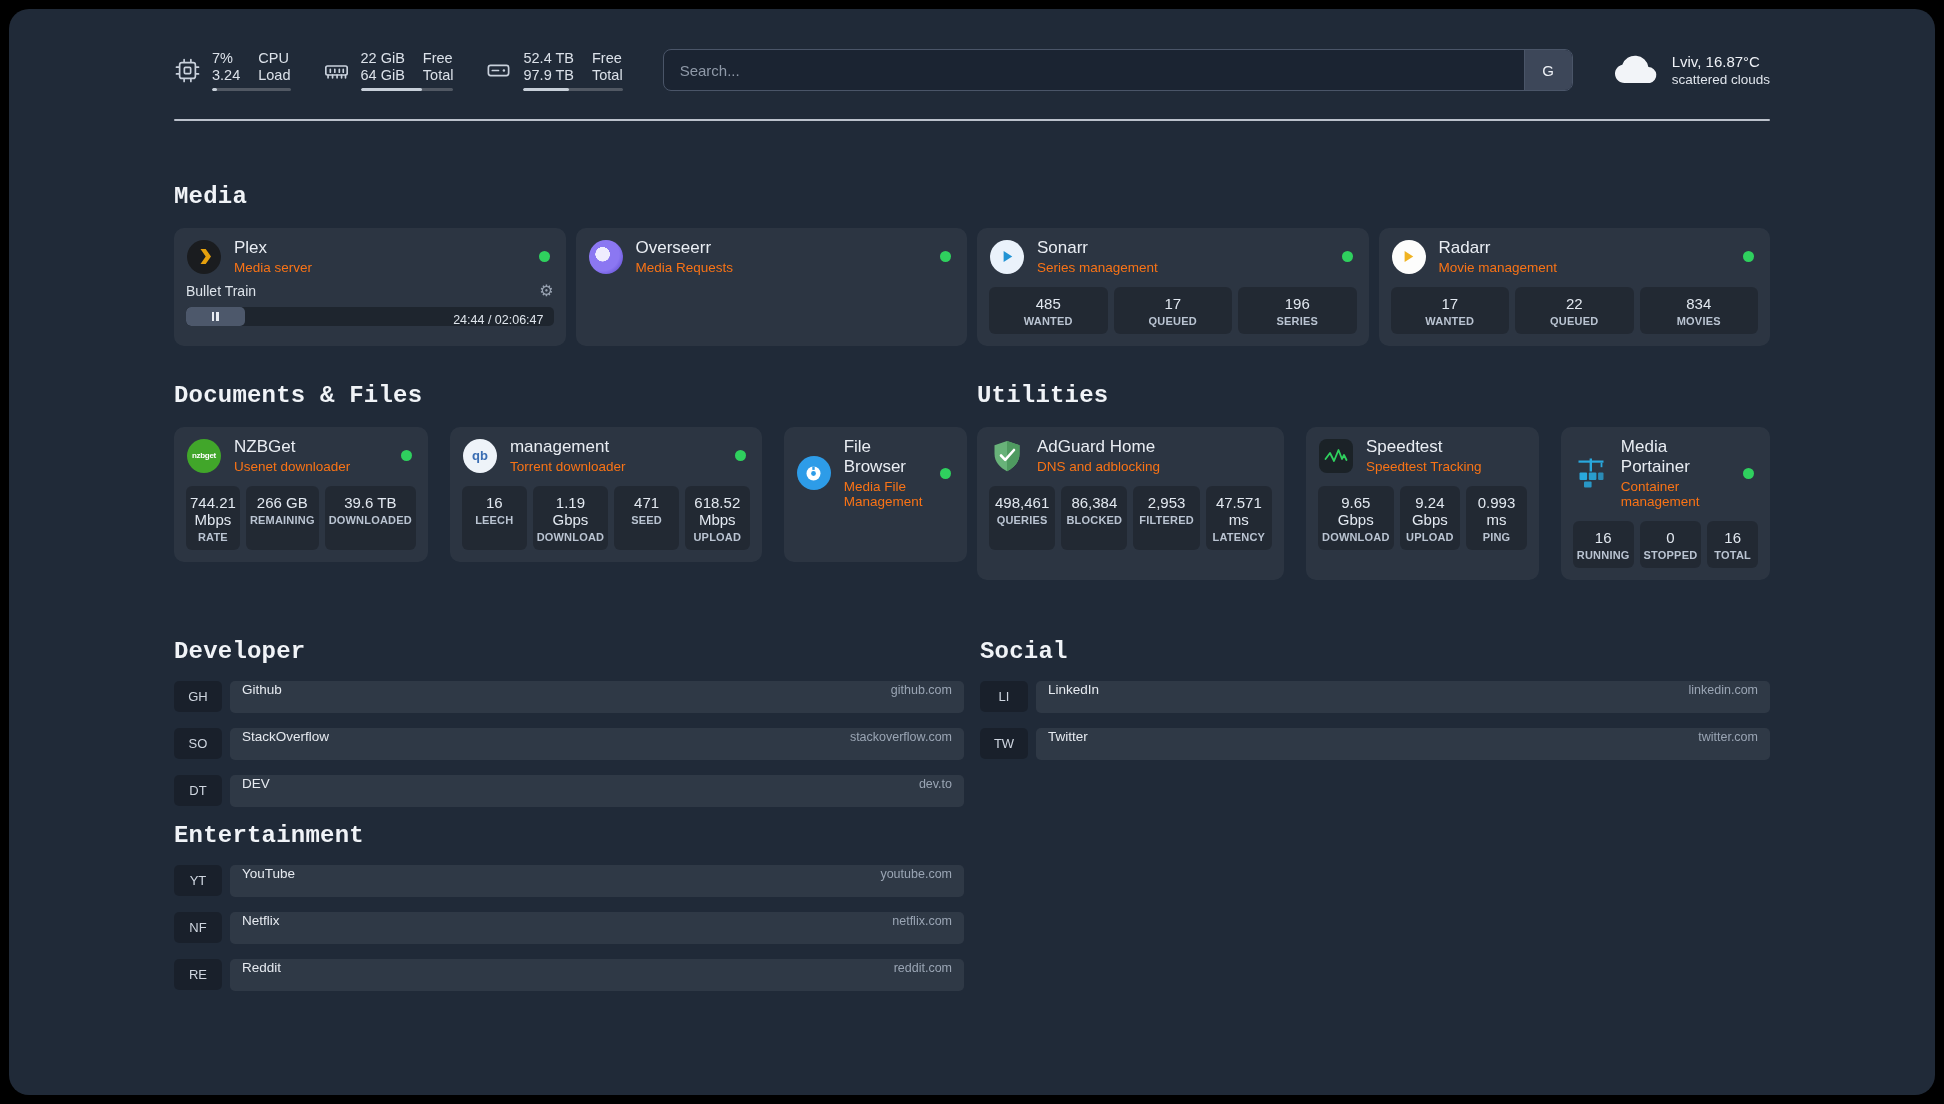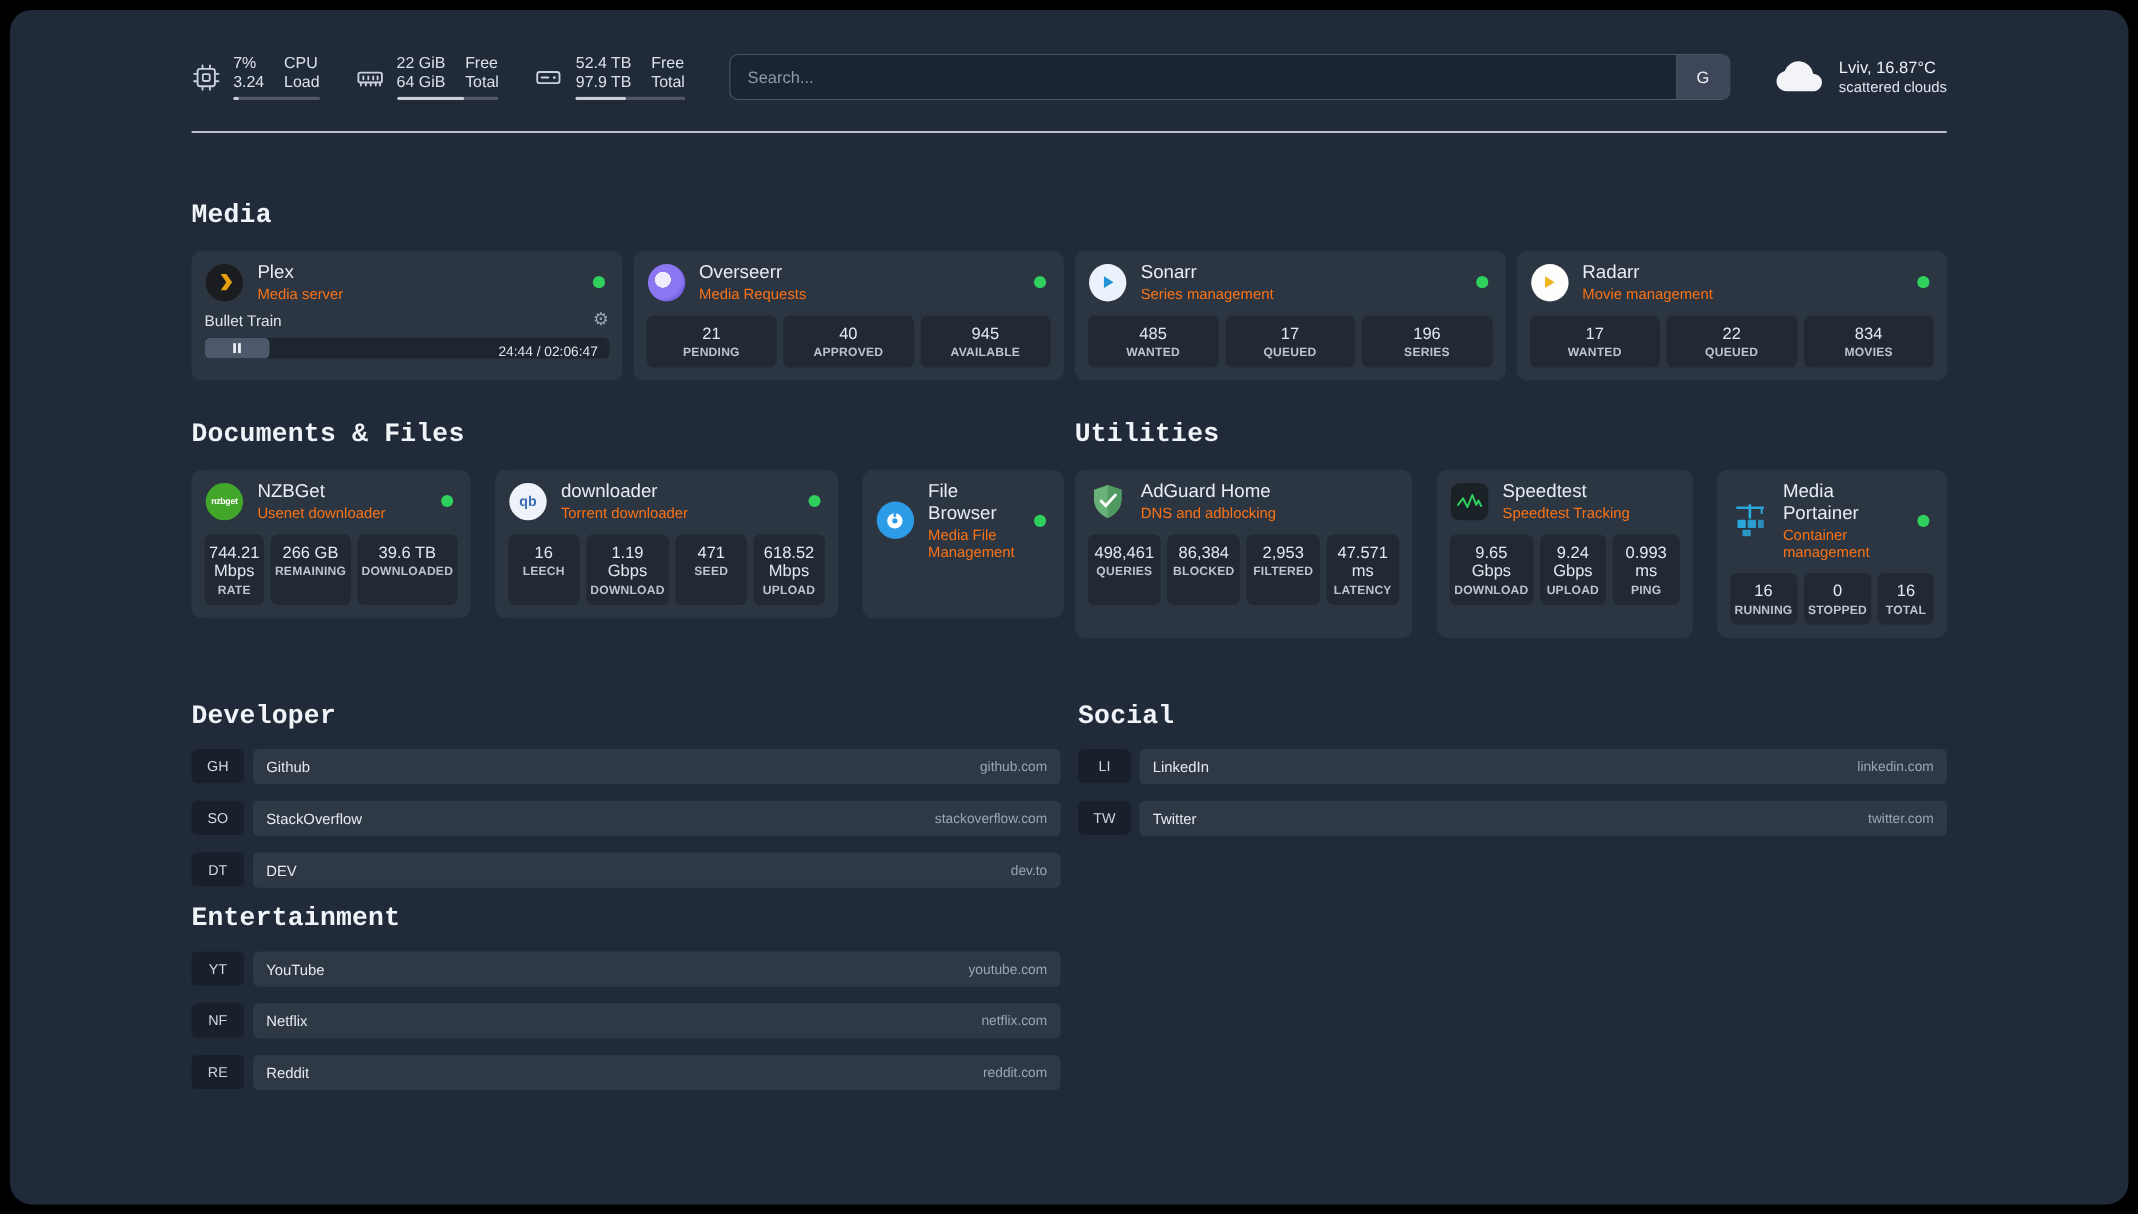--- a/index.html
+++ b/index.html
@@ -68,21 +68,21 @@
            background:linear-gradient(to right,#e8ecf2 0 2.5px,transparent 2.5px 4.5px,#e8ecf2 4.5px 7px); }
   .np-time { position:absolute; right:10px; top:4px; line-height:19px; font-size:12.5px; color:#dfe5ec; }
 
   
   .bookmarks { display:grid; grid-template-columns:1fr 1fr; gap:16px; margin-top:58px; }
   .bm-list { margin-top:16px; display:flex; flex-direction:column; gap:16px; }
   .bm-row { display:flex; gap:8px; height:31px; cursor:pointer; }
   .bm-abbr { width:48px; flex:0 0 48px; background:rgba(0,0,0,0.22); border-radius:5px;
              display:flex; align-items:center; justify-content:center; font-size:13px; color:#cfd6e0; }
   .bm-bar { flex:1; background:rgba(255,255,255,0.07); border-radius:5px; display:flex;
-            align-items:center; justify-content:space-between; padding:16px 12px; min-width:0; }
+            align-items:flex-end; justify-content:space-between; padding:16px 12px; min-width:0; }
   .bm-name { font-size:13.5px; color:#e6eaf0; }
   .bm-url { font-size:12.5px; color:#9aa5b4; }
 </style>
 </head>
 <body>
 
 <div class="frame">
   <div class="dashboard">
 
     <header class="topbar">
@@ -217,34 +217,20 @@
     <div class="card-head">
       <span class="svc-icon">
                   <span class="icon-circle" style="background:radial-gradient(circle at 40% 42%, #efecfe 0 25%, #8b77f2 26% 58%, #4c39c2 100%)"></span>
                 </span>
       <div class="svc-text">
         <div class="svc-name">Overseerr</div>
         <div class="svc-desc">Media Requests</div>
       </div>
       <span class="status-dot"></span>
     </div>
-              <div class="stats" style="grid-template-columns:repeat(3,1fr)">
-      <div class="stat">
-        <div class="stat-value">21</div>
-        <div class="stat-label">PENDING</div>
-      </div>
-      <div class="stat">
-        <div class="stat-value">40</div>
-        <div class="stat-label">APPROVED</div>
-      </div>
-      <div class="stat">
-        <div class="stat-value">945</div>
-        <div class="stat-label">AVAILABLE</div>
-      </div>
-              </div>
   </div>
   <div class="card">
     <div class="card-head">
       <span class="svc-icon">
                   <span class="icon-circle" style="background:#eaf2fb">
                     <svg width="13" height="13" viewBox="0 0 12 12">
                       <path d="M2.4 1l8 5-8 5z" fill="#2193d4"></path>
                     </svg>
                   </span>
                 </span>
@@ -335,21 +321,21 @@
                 </div>
   </div>
   <div class="card">
     <div class="card-head">
       <span class="svc-icon">
                     <span class="icon-circle" style="background:#eef3f9">
                       <span style="color:#3a6db3;font-size:13px;font-weight:bold">qb</span>
                     </span>
                   </span>
       <div class="svc-text">
-        <div class="svc-name">downloader</div>
+        <div class="svc-name">management</div>
         <div class="svc-desc">Torrent downloader</div>
       </div>
       <span class="status-dot"></span>
     </div>
                 <div class="stats" style="grid-template-columns:repeat(4,1fr)">
       <div class="stat">
         <div class="stat-value">16</div>
         <div class="stat-label">LEECH</div>
       </div>
       <div class="stat">

